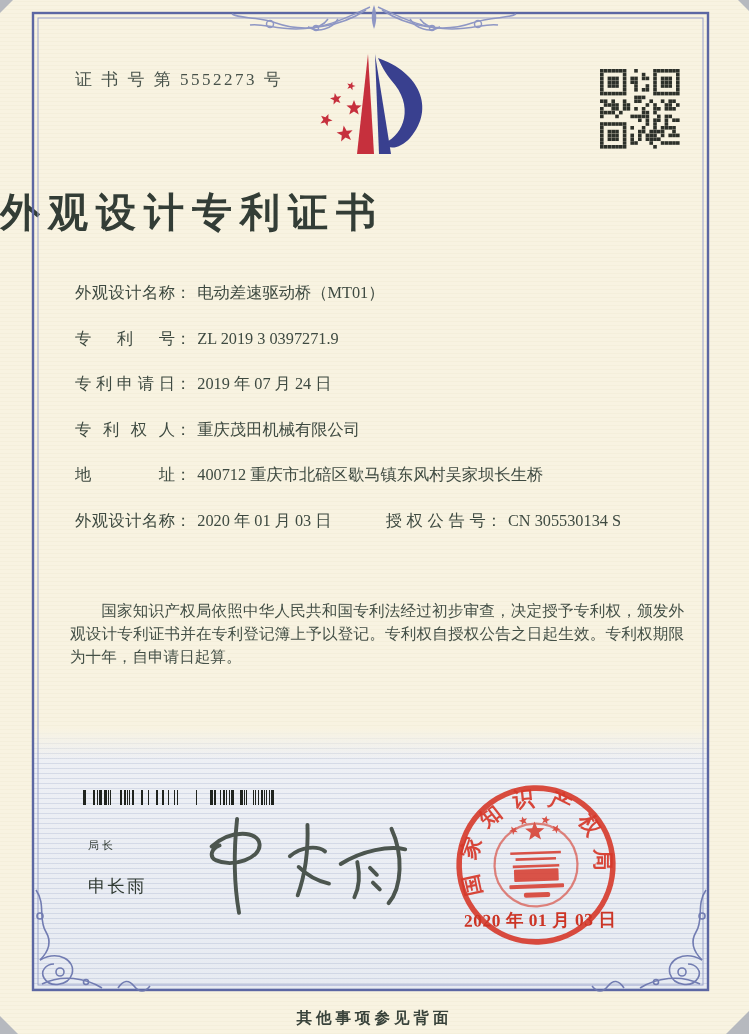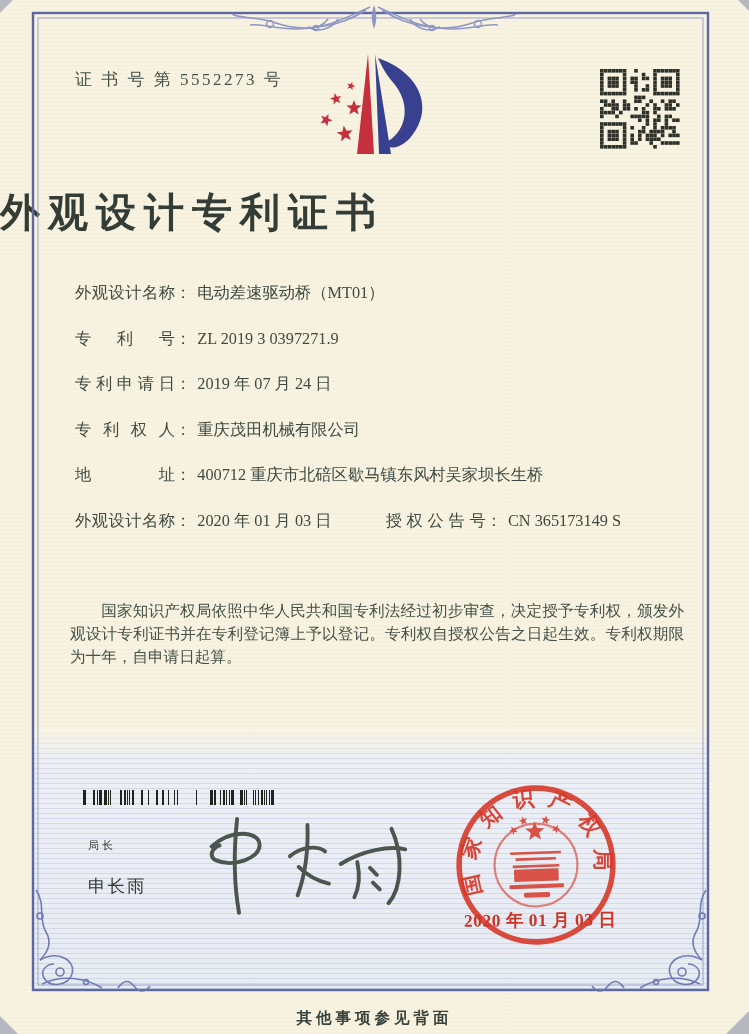--- a/index.html
+++ b/index.html
@@ -351,21 +351,21 @@
       <span class="flabel">专利申请日</span><span class="fcolon">：</span><span>2019 年 07 月 24 日</span>
     </div>
     <div class="frow">
       <span class="flabel">专利权人</span><span class="fcolon">：</span><span>重庆茂田机械有限公司</span>
     </div>
     <div class="frow">
       <span class="flabel">地址</span><span class="fcolon">：</span><span>400712 重庆市北碚区歇马镇东风村吴家坝长生桥</span>
     </div>
     <div class="frow">
       <span><span class="flabel">外观设计名称</span><span class="fcolon">：</span><span>2020 年 01 月 03 日</span></span>
-      <span class="grant2"><span class="flabel">授权公告号</span><span class="fcolon">：</span><span>CN 365173149 S</span></span>
+      <span class="grant2"><span class="flabel">授权公告号</span><span class="fcolon">：</span><span>CN 305530134 S</span></span>
     </div>
   </div>
 
   <div class="body">
     <p>国家知识产权局依照中华人民共和国专利法经过初步审查，决定授予专利权，颁发外观设计专利证书并在专利登记簿上予以登记。专利权自授权公告之日起生效。专利权期限为十年，自申请日起算。</p>
   </div>
 
   <svg class="barcode" width="206" height="15" viewBox="0 0 206 15">
     <g id="bc-bars">
         <rect x="5" y="0" width="3" height="15" fill="#20241f"></rect>

